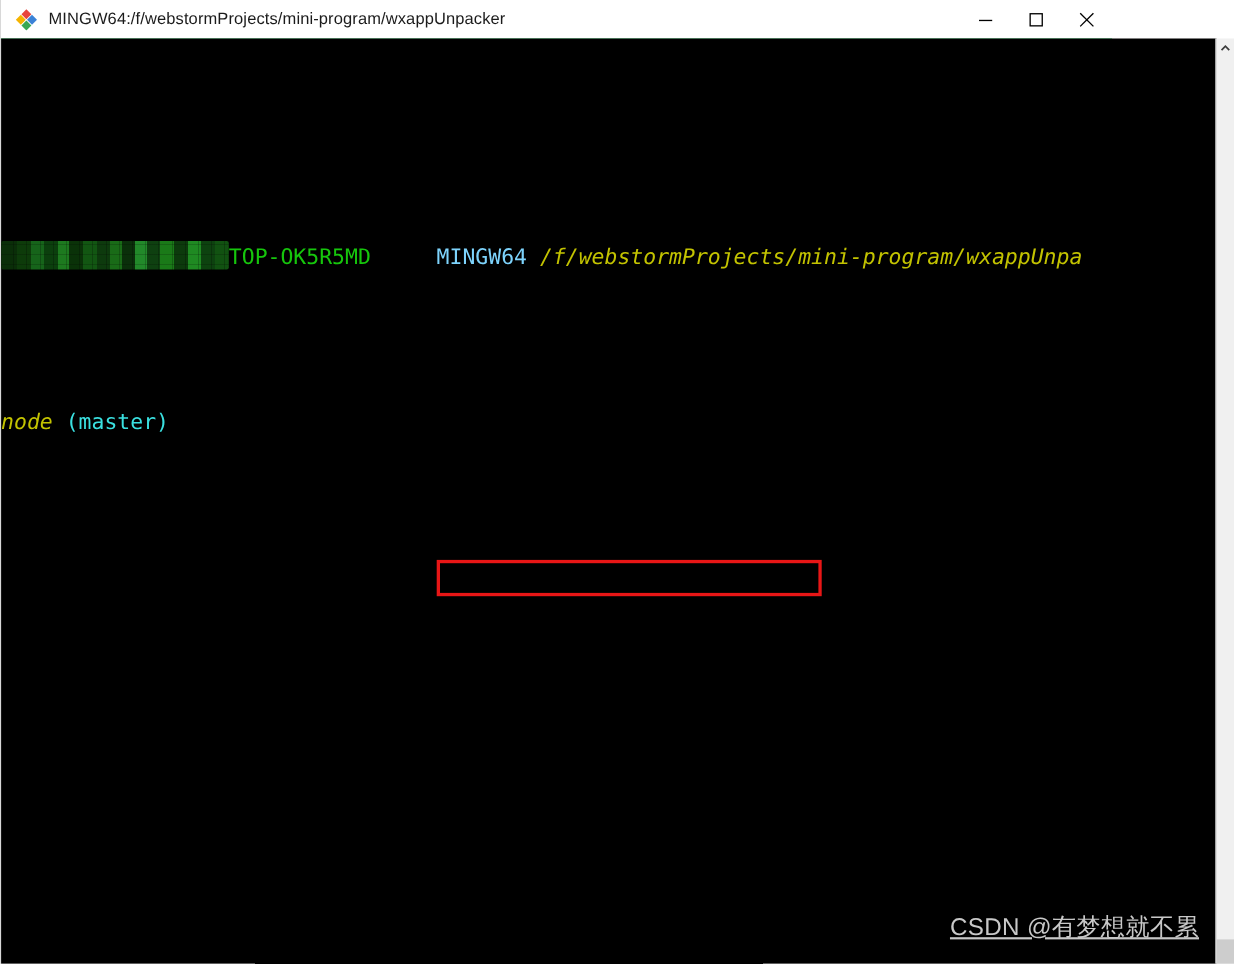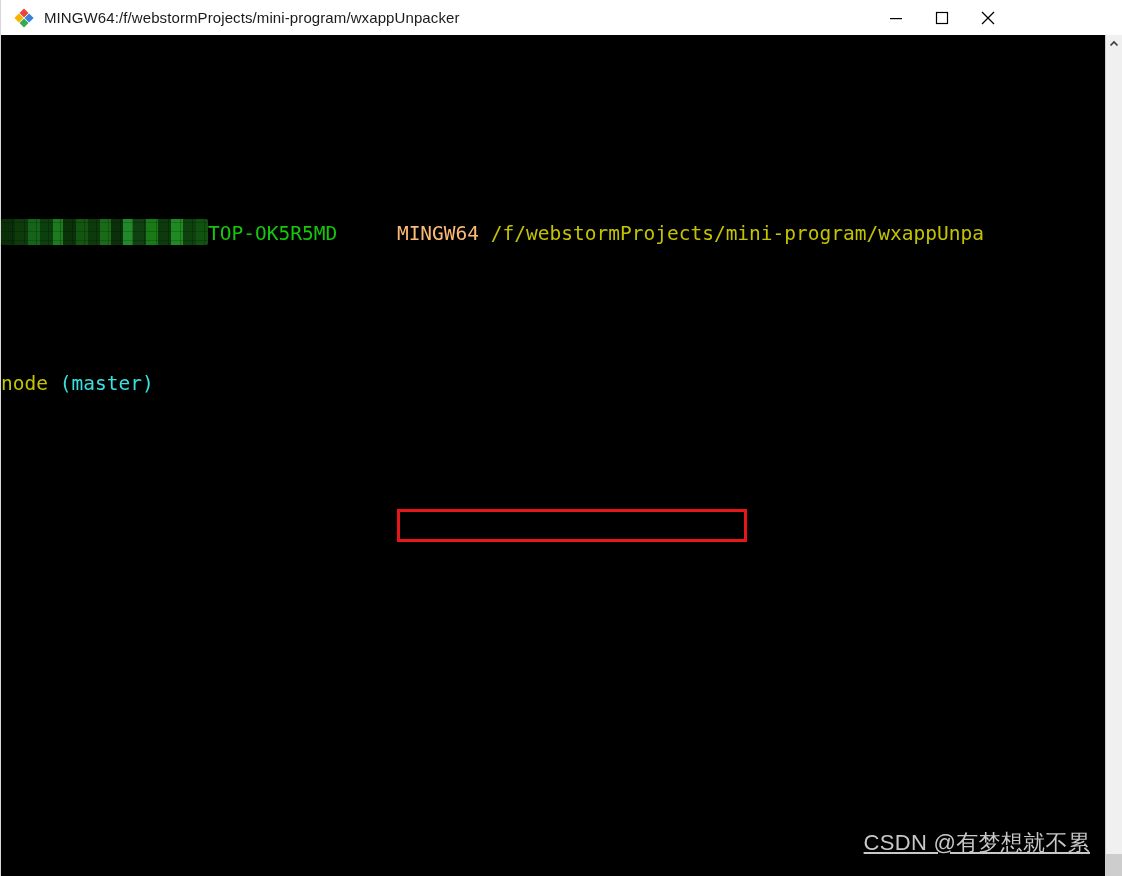--- a/index.html
+++ b/index.html
@@ -86,22 +86,22 @@
   .term-inner {
     position: relative;
     padding: 4px 0 0 0;
   }
   .line { height: 30px; padding-left: 0px; }
 
   
   .c-white   { color: #cccccc; }
   .c-bright  { color: #f2f2f2; }
   .c-green   { color: #16c60c; }
-  .c-magenta { color: #fdba74; padding-left: 48px; }
-  .c-yellow  { color: #c3c300; }
+  .c-magenta { color: #7dd3fc; padding-left: 48px; }
+  .c-yellow  { color: #c3c300; font-style: italic; }
   .c-cyan    { color: #3ae0e0; margin-top: 16px; }
 
   
   .redact {
     display: inline-block;
     vertical-align: -5px;
     width: 207px;
     height: 26px;
     background:
       linear-gradient(90deg,

